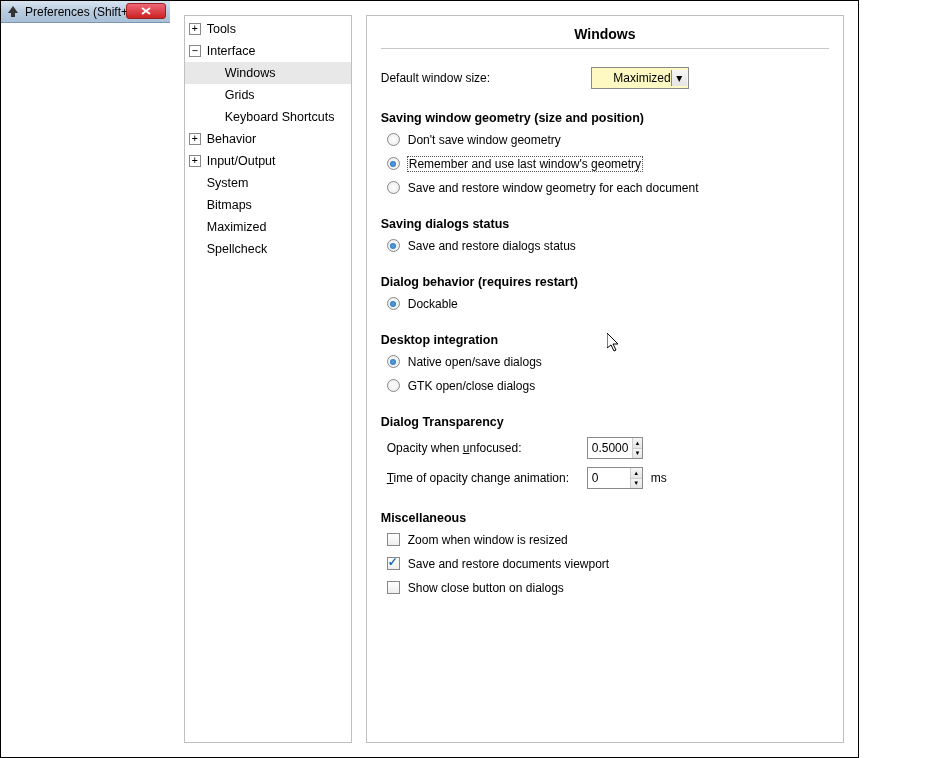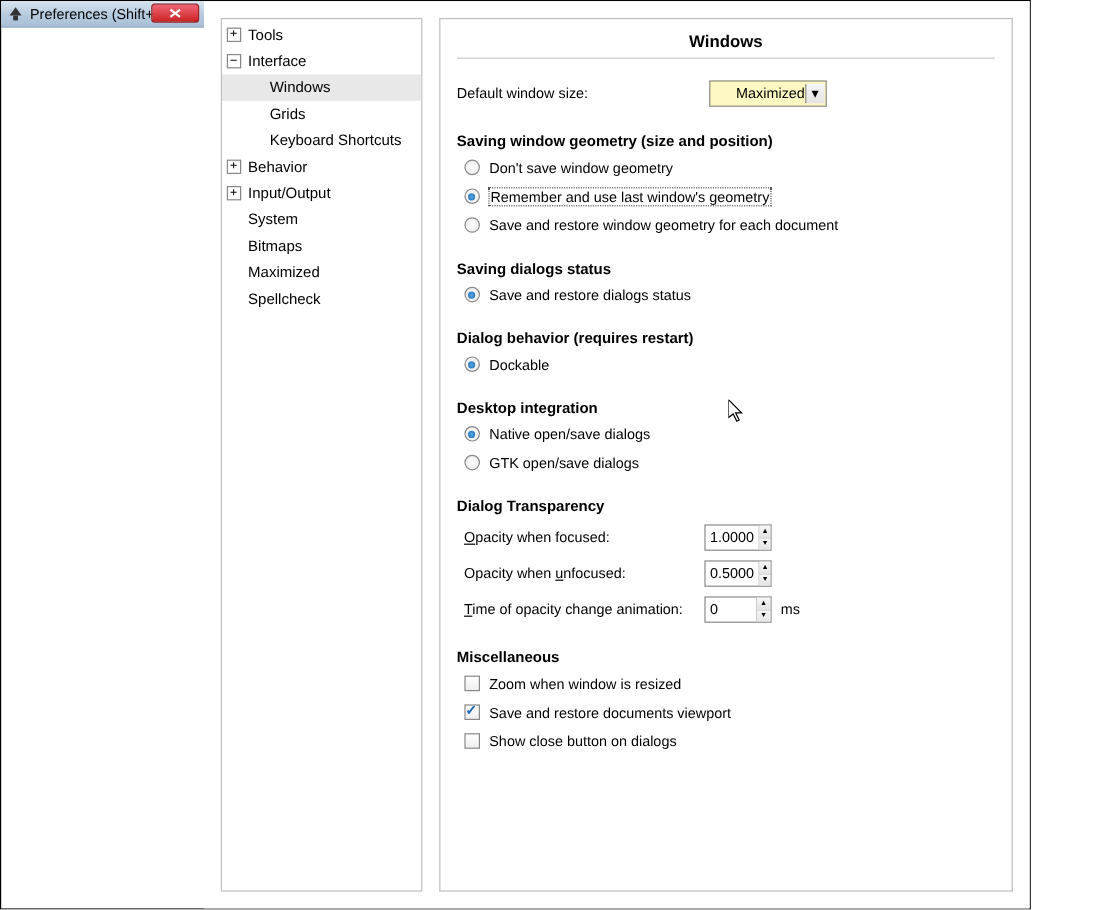--- a/index.html
+++ b/index.html
@@ -356,35 +356,25 @@
         <span>Dockable</span>
       </div>
 
       <div class="section-h">Desktop integration</div>
       <div class="radio-row">
         <span class="radio checked"></span>
         <span>Native open/save dialogs</span>
       </div>
       <div class="radio-row">
         <span class="radio"></span>
-        <span>GTK open/save dialogs</span>
+        <span>GTK open/close dialogs</span>
       </div>
 
       <div class="section-h">Dialog Transparency</div>
 
-      <div class="spin-group">
-        <span class="spin-label"><span class="underline">O</span><span>pacity when focused:</span></span>
-        <div class="spin-input">
-          <span class="val">1.0000</span>
-          <span class="btns">
-              <div>▲</div>
-              <div>▼</div>
-            </span>
-        </div>
-      </div>
 
       <div class="spin-group">
         <span class="spin-label"><span>Opacity when </span><span class="underline">u</span><span>nfocused:</span></span>
         <div class="spin-input">
           <span class="val">0.5000</span>
           <span class="btns">
               <div>▲</div>
               <div>▼</div>
             </span>
         </div>

